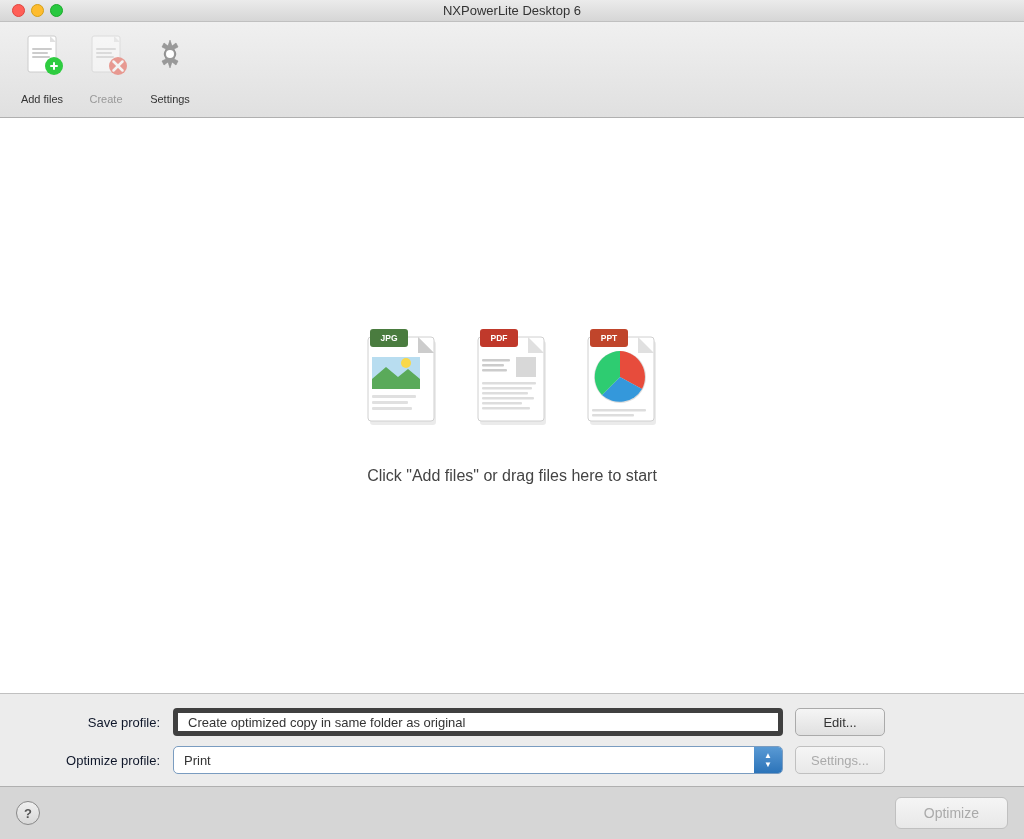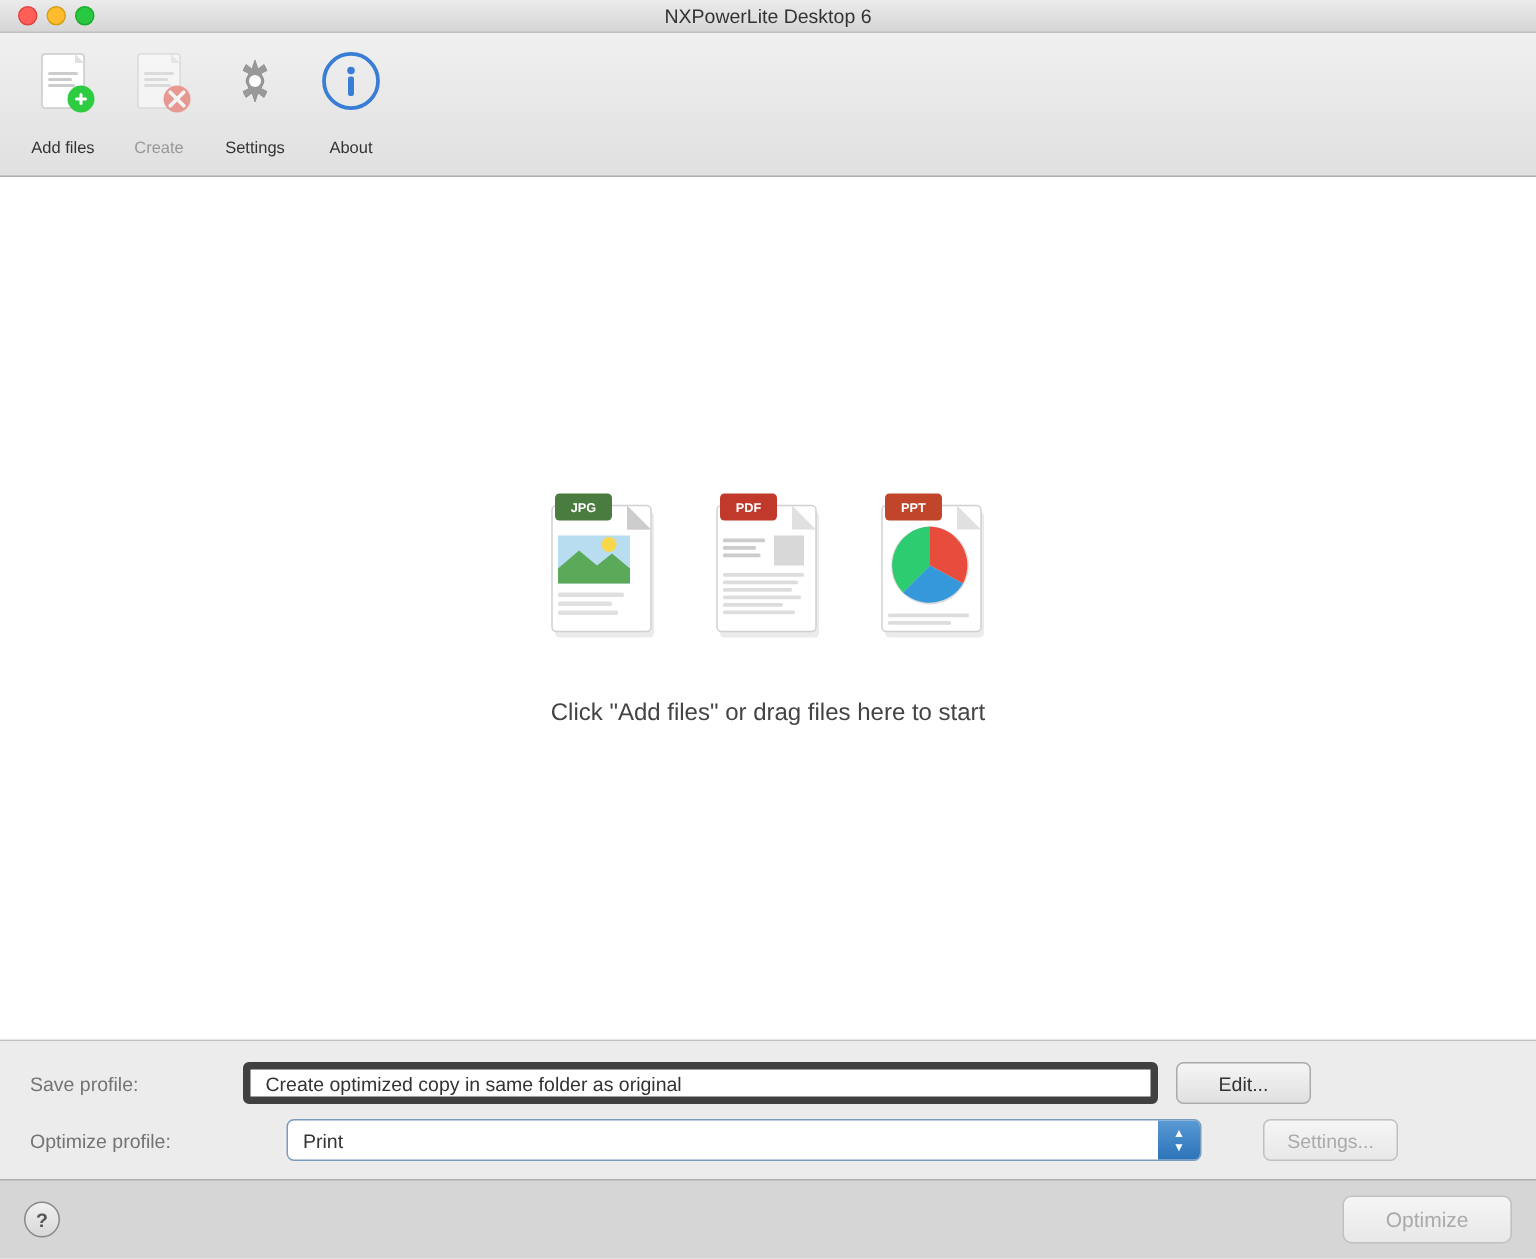--- a/index.html
+++ b/index.html
@@ -124,28 +124,28 @@
       padding: 14px 20px 12px 20px;
     }
 
     .bottom-row {
       display: flex;
       align-items: center;
       margin-bottom: 10px;
     }
     .bottom-row:last-child {
       margin-bottom: 0;
-      gap: 29px;
     }
 
     .profile-label {
       font-size: 13px;
-      color: #737373;
+      color: #0f172a;
+      text-align: right;
       width: 140px;
-      margin-right: 2px;
+      margin-right: 13px;
       flex-shrink: 0;
     }
 
     .profile-value-box {
       flex: 1;
       max-width: 610px;
       background: white;
       border: 5px solid #404040;
       border-radius: 4px;
       padding: 5px 10px;
@@ -316,31 +316,20 @@
       <svg width="44" height="44" viewBox="0 0 44 44">
 
         <circle cx="22" cy="22" r="6" fill="#888"></circle>
         <path d="M22 8 L24 14 L28 11 L30 15 L26 17 L28 22 L26 27 L30 29 L28 33 L24 30 L22 36 L20 30 L16 33 L14 29 L18 27 L16 22 L18 17 L14 15 L16 11 L20 14 Z" fill="#999" stroke="#888" stroke-width="0.5"></path>
         <circle cx="22" cy="22" r="4" fill="white"></circle>
       </svg>
     </div>
     <span class="toolbar-btn-label">Settings</span>
   </button>
 
-  <button class="toolbar-btn">
-    <div class="toolbar-btn-icon">
-      <svg width="44" height="44" viewBox="0 0 44 44">
-
-        <circle cx="22" cy="22" r="18" fill="none" stroke="#3a7dd4" stroke-width="2.5"></circle>
-        <circle cx="22" cy="15" r="2.5" fill="#3a7dd4"></circle>
-        <rect x="20" y="19" width="4" height="13" rx="1.5" fill="#3a7dd4"></rect>
-      </svg>
-    </div>
-    <span class="toolbar-btn-label">About</span>
-  </button>
 </div>
 
 <div class="main-content">
   <div class="file-icons-row">
 
     <div class="file-icon">
       <svg width="80" height="100" viewBox="0 0 80 100">
 
         <rect x="6" y="12" width="66" height="84" rx="3" fill="rgba(0,0,0,0.08)" transform="translate(2,2)"></rect>
 

